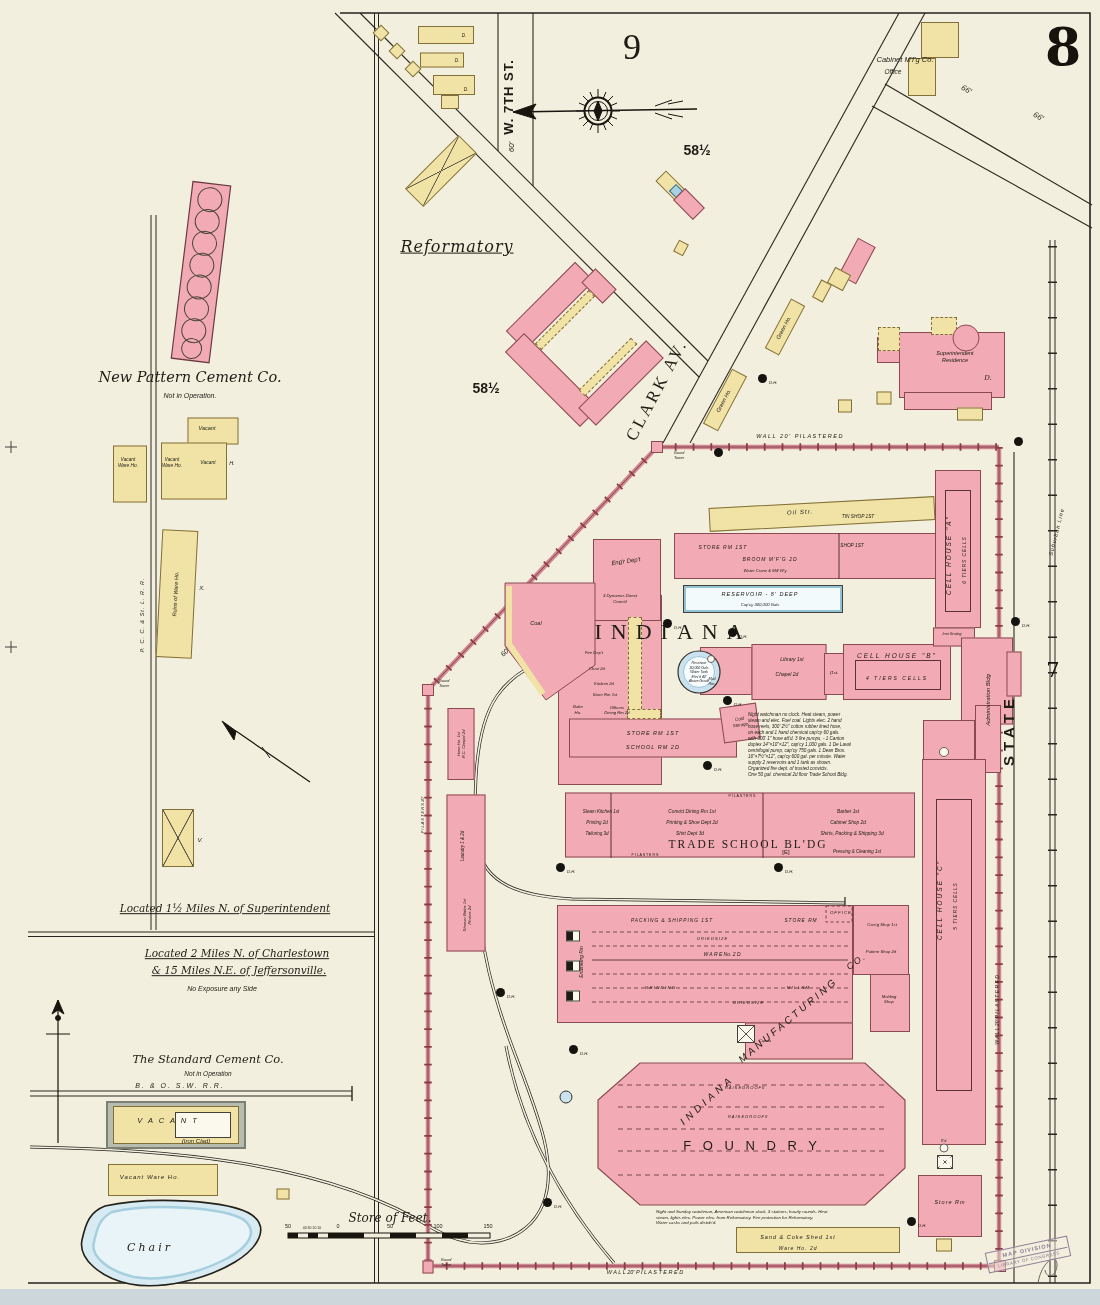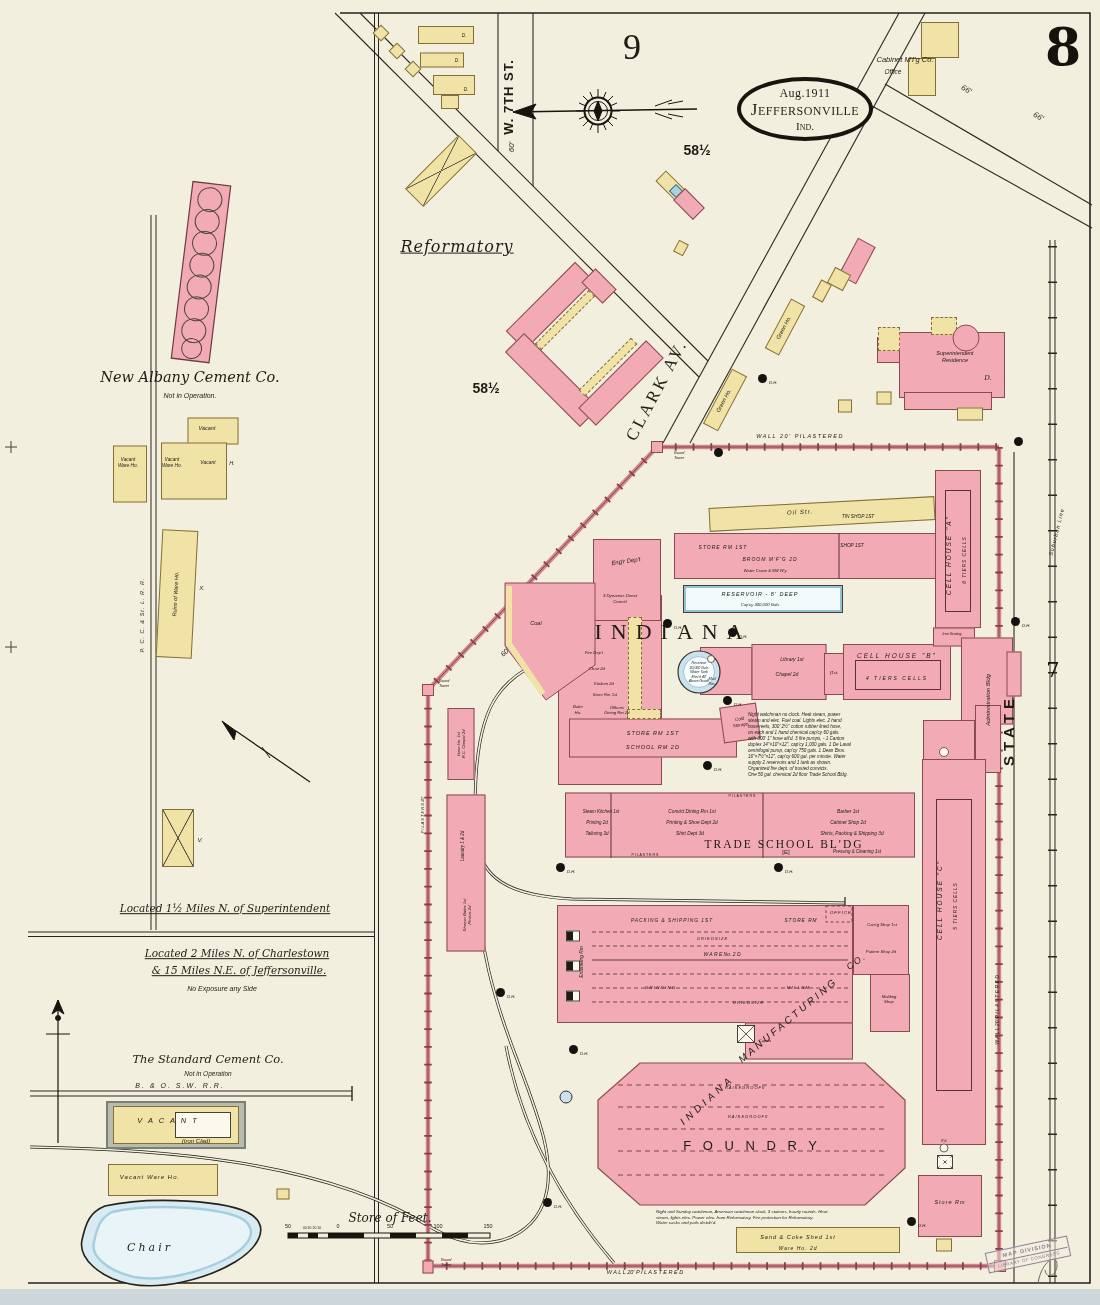--- a/index.html
+++ b/index.html
@@ -359,21 +359,21 @@
         <span style="display: block;">Tower</span>
       </div>
       <div class="lbl t-i" style="left: 446px; top: 1263px; font-size: 3.8px; letter-spacing: 0px; transform: translate(-50%, -50%) rotate(0deg);">
         <span style="display: block;">Guard</span>
         <span style="display: block;">Tower</span>
       </div>
       <div class="lbl t-i" style="left: 505px; top: 652px; font-size: 7px; letter-spacing: 0px; transform: translate(-50%, -50%) rotate(-45deg);">
         <span style="display: block;">60'</span>
       </div>
       <div class="lbl t-h" style="left: 190px; top: 377px; font-size: 14.5px; letter-spacing: 0px; transform: translate(-50%, -50%) rotate(0deg);">
-        <span style="display: block;">New Albany Cement Co.</span>
+        <span style="display: block;">New Pattern Cement Co.</span>
       </div>
       <div class="lbl t-i" style="left: 190px; top: 396px; font-size: 7px; letter-spacing: 0px; transform: translate(-50%, -50%) rotate(0deg);">
         <span style="display: block;">Not in Operation.</span>
       </div>
       <div class="lbl t-i" style="left: 207px; top: 429px; font-size: 5.5px; letter-spacing: 0px; transform: translate(-50%, -50%) rotate(0deg);">
         <span style="display: block;">Vacant</span>
       </div>
       <div class="lbl t-i" style="left: 128px; top: 463px; font-size: 4.8px; letter-spacing: 0px; transform: translate(-50%, -50%) rotate(0deg);">
         <span style="display: block;">Vacant</span>
         <span style="display: block;">Ware Ho.</span>
@@ -583,21 +583,21 @@
       </div>
       <div class="lbl t-i" style="left: 848px; top: 812px; font-size: 4.8px; letter-spacing: 0px; transform: translate(-50%, -50%) rotate(0deg);">
         <span style="display: block;">Barber 1st</span>
       </div>
       <div class="lbl t-i" style="left: 848px; top: 823px; font-size: 4.8px; letter-spacing: 0px; transform: translate(-50%, -50%) rotate(0deg);">
         <span style="display: block;">Cabinet Shop 2d</span>
       </div>
       <div class="lbl t-i" style="left: 852px; top: 834px; font-size: 4.8px; letter-spacing: 0px; transform: translate(-50%, -50%) rotate(0deg);">
         <span style="display: block;">Shirts, Packing &amp; Shipping 3d</span>
       </div>
-      <div class="lbl t-S" style="left: 748px; top: 844px; font-size: 11.5px; letter-spacing: 2px; transform: translate(-50%, -50%) rotate(0deg); margin-left: 36px;">
+      <div class="lbl t-S" style="left: 748px; top: 844px; font-size: 11.5px; letter-spacing: 2px; transform: translate(-50%, -50%) rotate(0deg);">
         <span style="display: block;">TRADE  SCHOOL  BL'DG</span>
       </div>
       <div class="lbl t-n" style="left: 786px; top: 853px; font-size: 6px; letter-spacing: 0px; transform: translate(-50%, -50%) rotate(0deg);">
         <span style="display: block;">[E]</span>
       </div>
       <div class="lbl t-i" style="left: 857px; top: 852px; font-size: 4.5px; letter-spacing: 0px; transform: translate(-50%, -50%) rotate(0deg);">
         <span style="display: block;">Pressing &amp; Cleaning 1st</span>
       </div>
       <div class="lbl t-n" style="left: 742px; top: 796px; font-size: 3.6px; letter-spacing: 0px; transform: translate(-50%, -50%) rotate(0deg);">
         <span style="display: block;">P I L A S T E R S</span>
@@ -753,25 +753,20 @@
       <div class="dot" style="left: 495.5px; top: 987.5px;"></div>
       <div class="dotlbl" style="left: 507px; top: 994px;">D.H.</div>
       <div class="dot" style="left: 568.5px; top: 1044.5px;"></div>
       <div class="dotlbl" style="left: 580px; top: 1051px;">D.H.</div>
       <div class="dot" style="left: 906.5px; top: 1216.5px;"></div>
       <div class="dotlbl" style="left: 918px; top: 1223px;">D.H.</div>
       <div class="dot" style="left: 542.5px; top: 1197.5px;"></div>
       <div class="dotlbl" style="left: 554px; top: 1204px;">D.H.</div>
     </div>
 
-  <div id="title-oval">
-    <div class="d">Aug.1911</div>
-    <div class="c">Jeffersonville</div>
-    <div class="s">Ind.</div>
-  </div>
   <div id="sheet-8">8</div>
   <div id="sheet-16">7</div>
   <div id="stamp">
     <div class="s1">MAP DIVISION</div>
     <div class="s2">LIBRARY OF CONGRESS</div>
   </div>
   <div id="bottom-band"></div>
 </div>
 
 </body></html>

